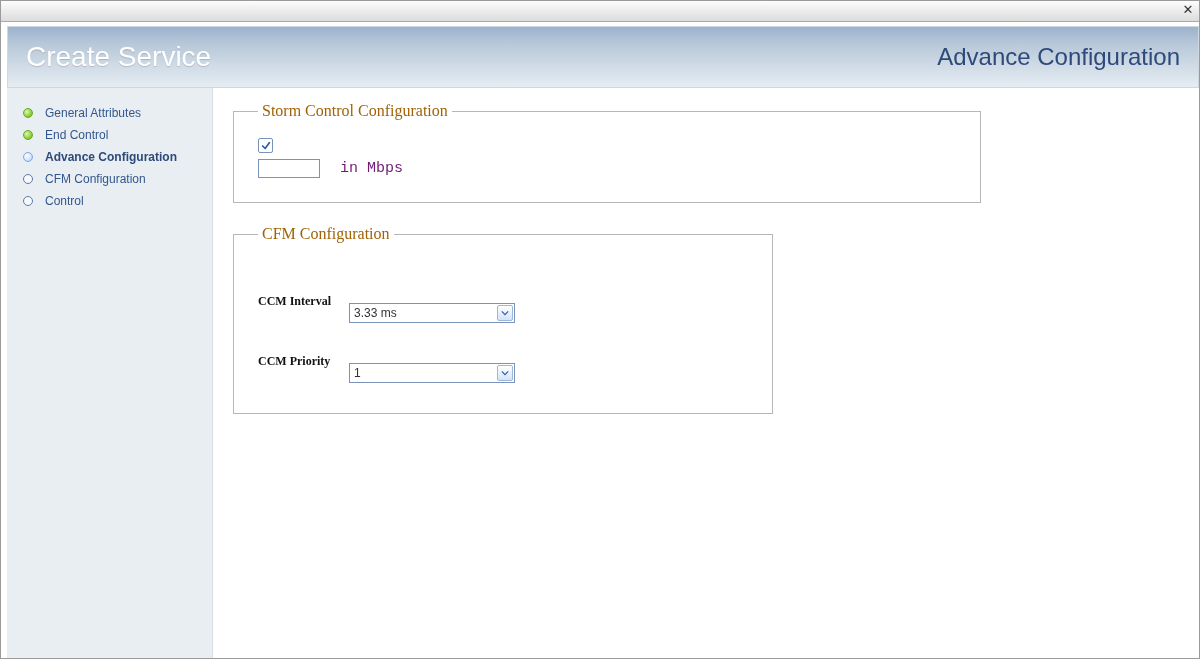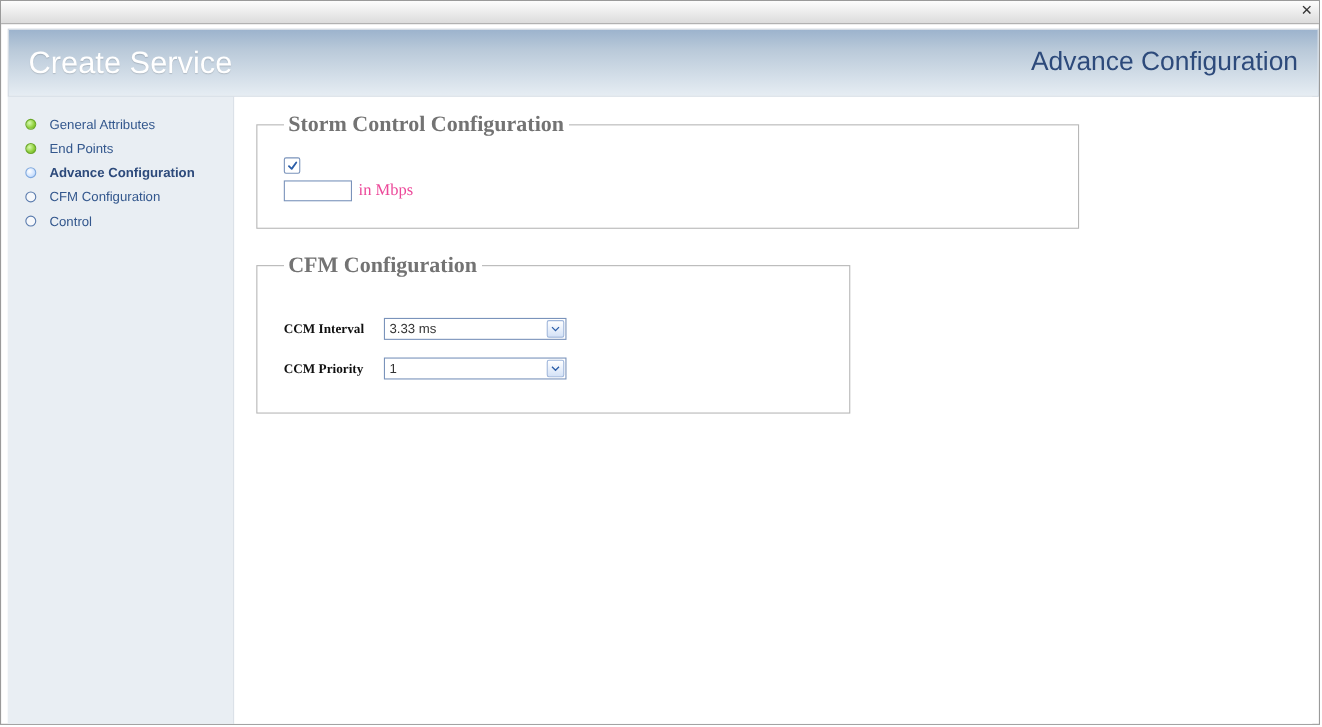--- a/index.html
+++ b/index.html
@@ -107,24 +107,23 @@
   }
   fieldset.block {
     border: 1px solid #b7b7b7;
     margin-top: 14px;
     padding: 12px 24px 18px 24px;
     box-sizing: border-box;
     font-family: Georgia, serif;
   }
   fieldset.block legend {
     font-family: Georgia, serif;
-    font-size: 20px;
-    color: #737373;
+    font-size: 16px;
+    color: #a16207;
     padding: 0 4px;
-    font-weight: bold;
   }
   fieldset.storm {
     width: 748px;
   }
   fieldset.cfm {
     width: 540px;
     margin-top: 22px;
     padding-top: 30px;
     padding-bottom: 24px;
   }
@@ -141,24 +140,24 @@
   }
   .storm .row .lbl {
     width: 230px;
   }
   .cfm .row .lbl {
     width: 85px;
     text-align: left;
     padding-right: 6px;
   }
   .row .unit {
-    font-family: Liberation Serif, serif;
+    font-family: Liberation Mono, monospace;
     font-size: 15px;
-    color: #ec4899;
-    margin-left: 6px;
+    color: #701a75;
+    margin-left: 20px;
   }
   input[type=text].txt {
     width: 56px;
     height: 17px;
     border: 1px solid #7a93bb;
     background: #fff;
     font-size: 12px;
     padding: 0 2px;
   }
   .chk {
@@ -179,20 +178,21 @@
   .combo {
     position: relative;
     width: 166px;
     height: 20px;
     border: 1px solid #7a93bb;
     background: #fff;
     display: flex;
     align-items: center;
     box-sizing: border-box;
     cursor: pointer;
+    margin-top: 24px;
   }
   .combo .val {
     flex: 1;
     font-size: 12px;
     font-family: Arial, sans-serif;
     color: #333;
     padding-left: 4px;
   }
   .combo .arrow {
     width: 16px;
@@ -229,21 +229,21 @@
   </div>
 
   <div class="body">
     <div class="sidebar">
       <div class="step">
         <div class="bullet done"></div>
         <span>General Attributes</span>
       </div>
       <div class="step">
         <div class="bullet done"></div>
-        <span>End Points</span>
+        <span>End Control</span>
       </div>
       <div class="step current">
         <div class="bullet current"></div>
         <span>Advance Configuration</span>
       </div>
       <div class="step">
         <div class="bullet todo"></div>
         <span>CFM Configuration</span>
       </div>
       <div class="step">

